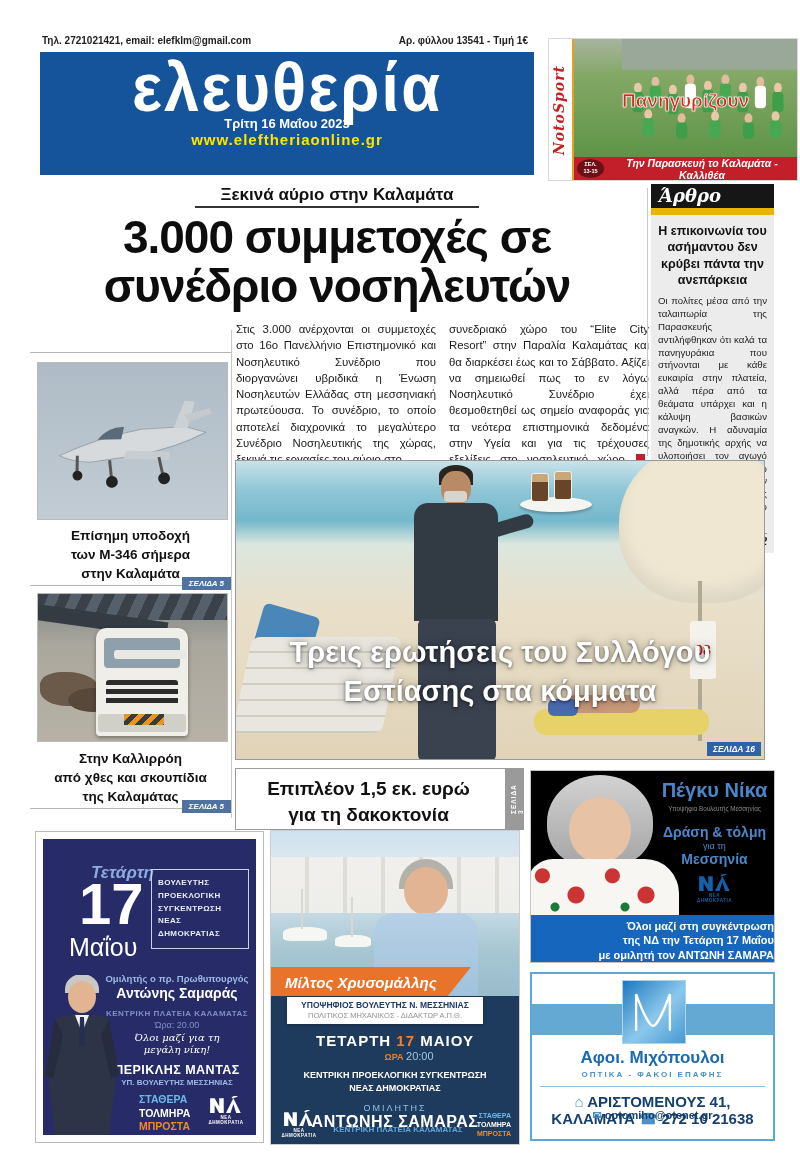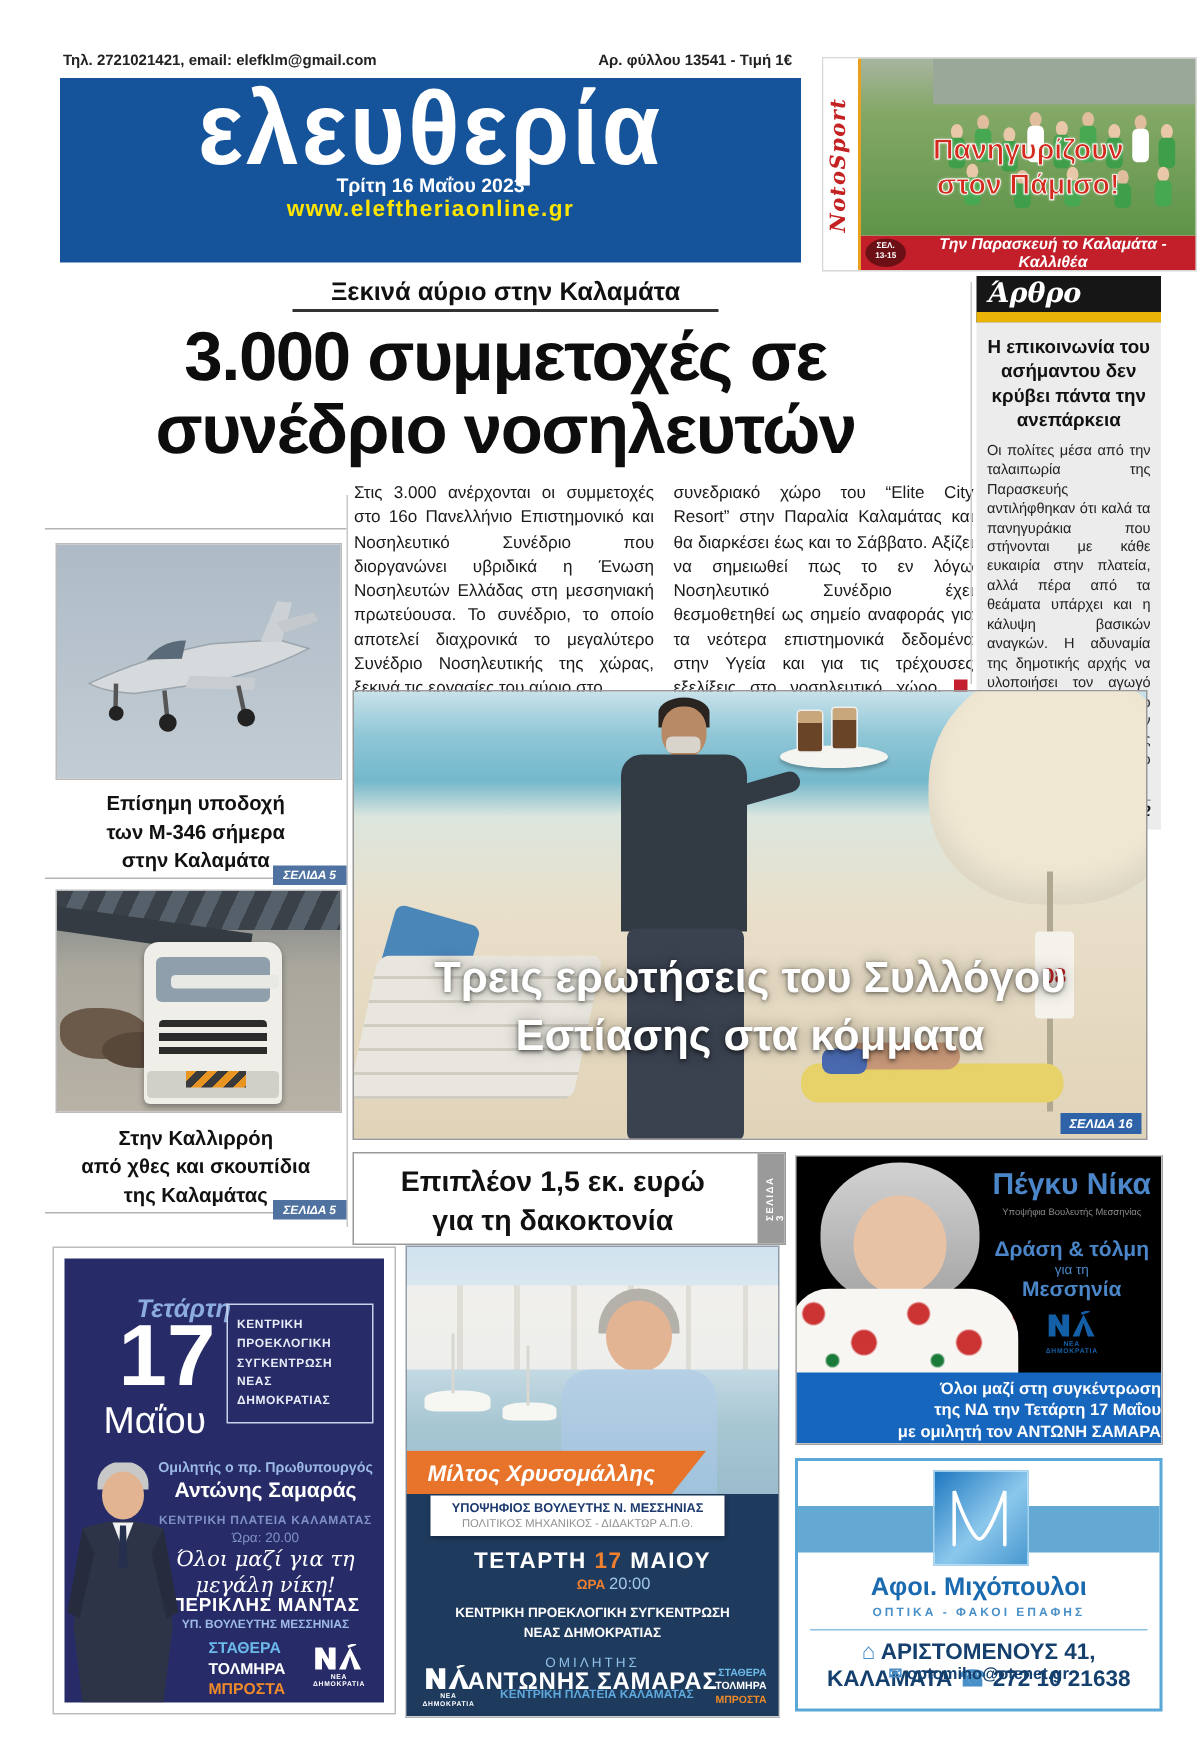--- a/index.html
+++ b/index.html
@@ -117,21 +117,21 @@
   .mn-day{position:absolute;left:48px;top:24px;font-size:17px;font-style:italic;font-weight:bold;color:#8cabdf;}
   .mn-17{position:absolute;left:36px;top:36px;font-size:58px;font-weight:bold;line-height:1;}
   .mn-month{position:absolute;left:26px;top:94px;font-size:25px;}
   .mn-evbox{position:absolute;left:108px;top:30px;width:84px;border:1px solid #c8d2ea;padding:7px 6px;
      font-size:8px;font-weight:bold;letter-spacing:.4px;line-height:1.6;color:#e8ecf8;}
   .mn-c{position:absolute;left:58px;width:152px;text-align:center;}
   .mn-intro{top:134px;font-size:9.5px;font-weight:bold;color:#9db9e6;}
   .mn-speaker{top:146px;font-size:14px;font-weight:bold;}
   .mn-venue{top:170px;font-size:8px;font-weight:bold;color:#7e90c4;letter-spacing:.5px;}
   .mn-time{top:181px;font-size:9px;color:#7e90c4;}
-  .mn-script{top:193px;font-size:14px;font-style:italic;font-family:"DejaVu Serif",serif;line-height:1.2;}
+  .mn-script{top:193px;font-size:10px;font-style:italic;font-family:"DejaVu Serif",serif;line-height:1.2;}
   .mn-cand{top:224px;font-size:12.5px;font-weight:bold;letter-spacing:.5px;}
   .mn-role{top:239px;font-size:8px;font-weight:bold;color:#9db9e6;}
   .mn-motto{position:absolute;left:96px;top:254px;font-size:10.5px;font-weight:bold;line-height:1.3;text-align:left;}
   .mo1{color:#6cb9ea;} .mo2{color:#fff;} .mo3{color:#ef8a2a;}
   .mn-nd{position:absolute;right:8px;bottom:10px;width:44px;color:#fff;}
 
   
   .chrys{left:270px;top:830px;width:250px;height:315px;border:1px solid #ccc;box-sizing:border-box;background:#1e3a5c;overflow:hidden;}
   .ch-photo{position:absolute;left:0;top:0;right:0;height:165px;overflow:hidden;
      background:linear-gradient(180deg,#cfe2ee 0px,#dfe9ef 40px,#c2d8e2 85px,#a6c6d2 120px,#9abccc 165px);}
@@ -247,21 +247,20 @@
             <circle cx="117" cy="76" r="5" fill="#e8c8a8"></circle>
               <rect x="110" y="80" width="14" height="17" rx="4" fill="#47a852"></rect>
             <circle cx="159" cy="78" r="5" fill="#e0bd9d"></circle>
               <rect x="152" y="82" width="14" height="16" rx="4" fill="#3f9e4a"></rect>
             <circle cx="193" cy="76" r="5" fill="#e8c8a8"></circle>
               <rect x="186" y="80" width="14" height="17" rx="4" fill="#47a852"></rect>
           </g>
         </svg>
         <div class="ns-head">
           <div>Πανηγυρίζουν</div>
-          <div>στον Πάμισο!</div>
         </div>
       </div>
       <div class="ns-strip">
         <div class="ns-badge">
           <div>ΣΕΛ.</div>
           <div>13-15</div>
         </div>
         <div class="ns-striptext">Την Παρασκευή το Καλαμάτα - Καλλιθέα</div>
       </div>
     </div>
@@ -378,21 +377,21 @@
       <span>ΣΕΛΙΔΑ 3</span>
     </div>
   </div>
 
   <div class="abs mantas-frame">
     <div class="mantas">
       <div class="mn-day">Τετάρτη</div>
       <div class="mn-17">17</div>
       <div class="mn-month">Μαΐου</div>
       <div class="mn-evbox">
-        <div>ΚΕΝΤΡΙΚΗ</div>
+        <div>ΒΟΥΛΕΥΤΗΣ</div>
         <div>ΠΡΟΕΚΛΟΓΙΚΗ</div>
         <div>ΣΥΓΚΕΝΤΡΩΣΗ</div>
         <div>ΝΕΑΣ</div>
         <div>ΔΗΜΟΚΡΑΤΙΑΣ</div>
       </div>
       <div class="mn-c mn-intro">Ομιλητής ο πρ. Πρωθυπουργός</div>
       <div class="mn-c mn-speaker">Αντώνης Σαμαράς</div>
       <div class="mn-c mn-venue">ΚΕΝΤΡΙΚΗ ΠΛΑΤΕΙΑ ΚΑΛΑΜΑΤΑΣ</div>
       <div class="mn-c mn-time">Ώρα: 20.00</div>
       <div class="mn-c mn-script">

